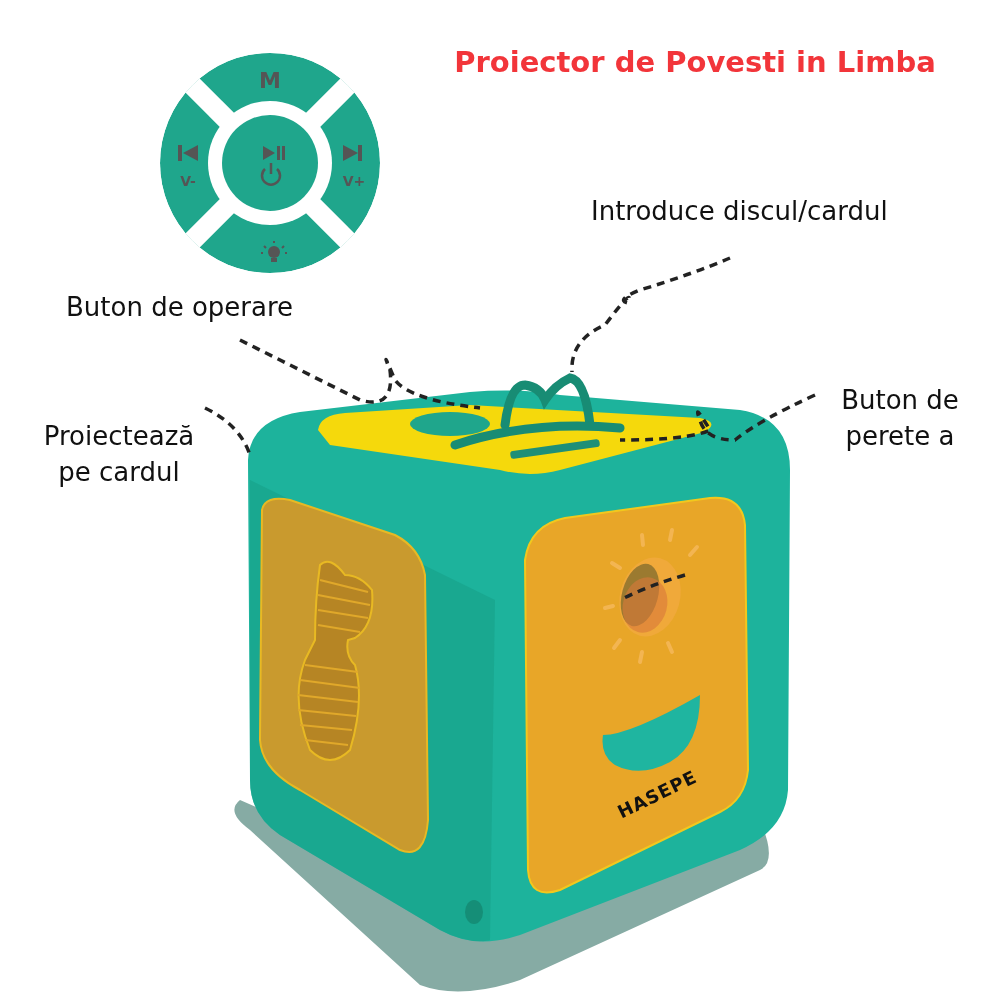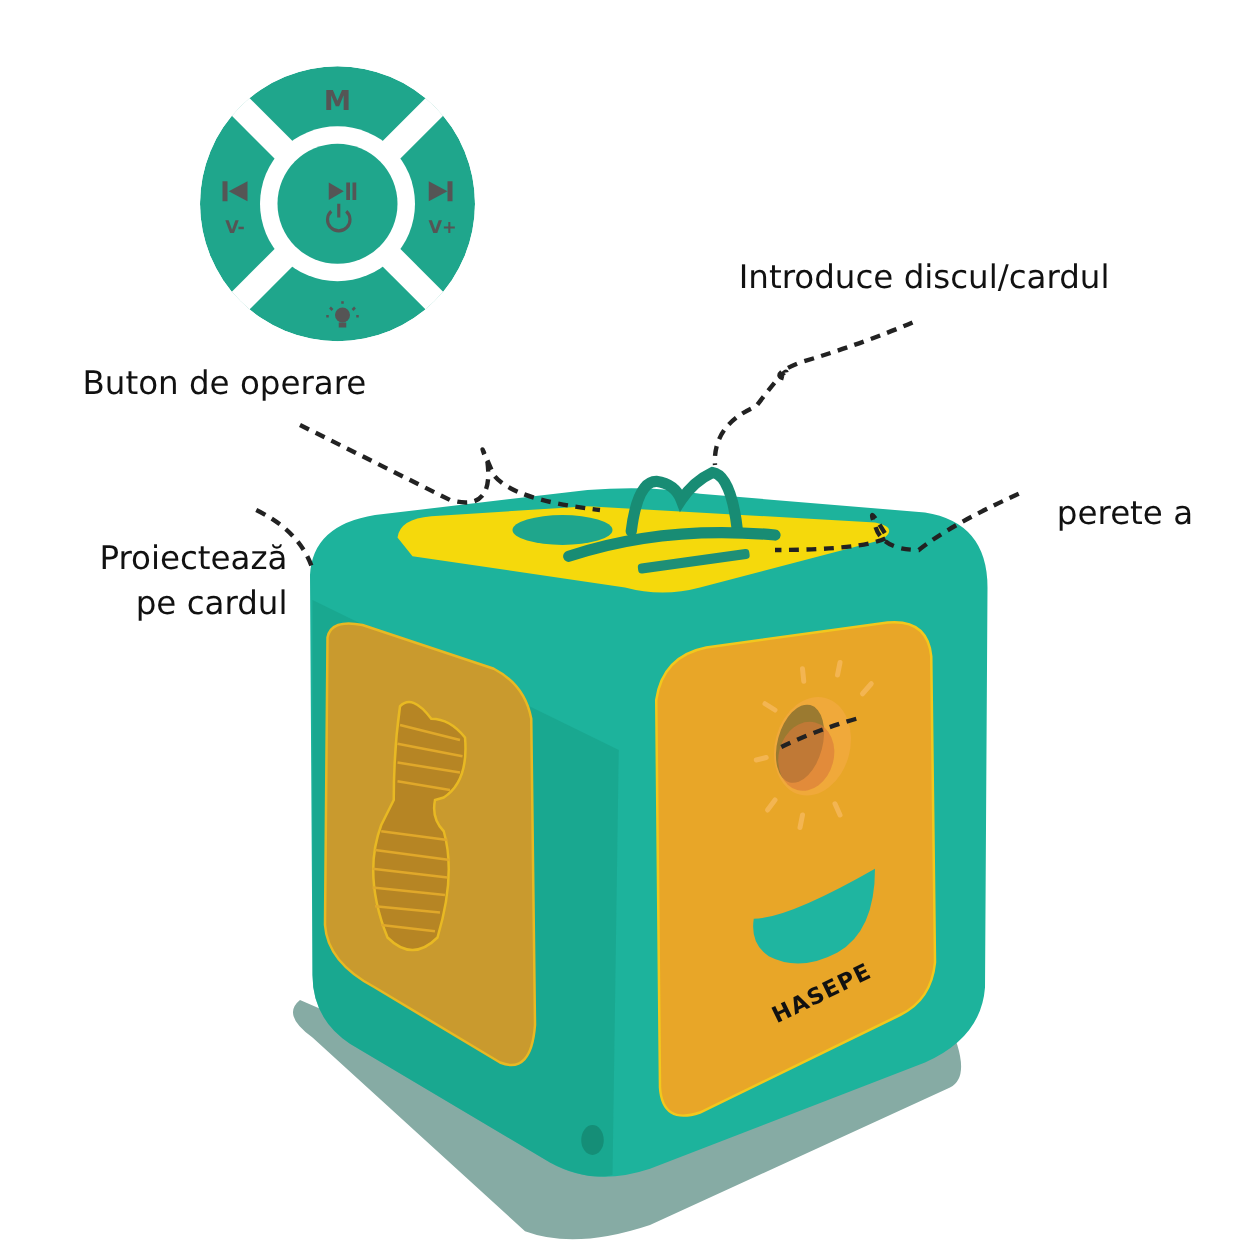--- a/index.html
+++ b/index.html
@@ -1,31 +1,32 @@
 <!DOCTYPE html>
 <html><head>
 <meta charset="utf-8">
 <style>
   html, body { margin: 0; padding: 0; background: #ffffff; }
   body { width: 1000px; height: 1000px; position: relative; overflow: hidden;
          font-family: "DejaVu Sans", "Liberation Sans", sans-serif; }
   .abs { position: absolute; }
   .title { left: 415px; top: 38px; width: 560px; text-align: center;
            color: #f2353a; font-weight: bold; font-size: 29px; line-height: 48px; }
-  .label { color: #111111; font-size: 26px; line-height: 36px; margin-top: 11px; }
-  .lbl-op { left: 66px; top: 278px; }
+  .label { color: #111111; font-size: 26px; line-height: 36px; }
+  .lbl-op { left: 66px; top: 289px; }
   .lbl-intro { left: 591px; top: 193px; }
-  .lbl-proj { left: 8px; top: 418px; width: 222px; text-align: right; }
+  .lbl-proj { left: 8px; top: 418px; width: 222px; text-align: center; }
   .lbl-focus { left: 820px; top: 382px; width: 160px; text-align: center; }
   svg text { font-family: "DejaVu Sans", "Liberation Sans", sans-serif; }
 </style>
 </head>
 <body>
 
 <div class="abs title">
+  <div>Proiector de Povesti in Limba</div>
 </div>
 
 <svg class="abs" style="left:160px;top:48px" width="220" height="230" viewBox="0 0 220 230">
   <defs>
     <clipPath id="padClip">
         <circle cx="110" cy="115" r="110"></circle>
       </clipPath>
   </defs>
   <g clip-path="url(#padClip)">
     <circle cx="110" cy="115" r="110" fill="#1fa68c"></circle>
@@ -72,20 +73,21 @@
   </g>
 </svg>
 
 <div class="abs label lbl-op">Buton de operare</div>
 <div class="abs label lbl-intro">Introduce discul/cardul</div>
 <div class="abs label lbl-proj">
   <div>Proiectează</div>
   <div>pe cardul</div>
 </div>
 <div class="abs label lbl-focus">
+  <div>Buton de</div>
   <div>perete a</div>
 </div>
 
 <svg class="abs" style="left:0;top:0" width="1000" height="1000" viewBox="0 0 1000 1000">
 
   <path d="M240,800 Q225,812 250,830 L420,985 Q460,1000 520,980 L760,870 Q780,860 755,810 L470,900 Z" fill="#86aba4"></path>
 
   <path d="M248,460 Q250,420 300,412 L470,392 Q520,388 560,395 L740,410 Q790,418 790,470
            L788,790 Q785,830 740,850 L520,935 Q475,950 440,930 L280,835 Q250,815 250,780 Z" fill="#1db39c"></path>
 

